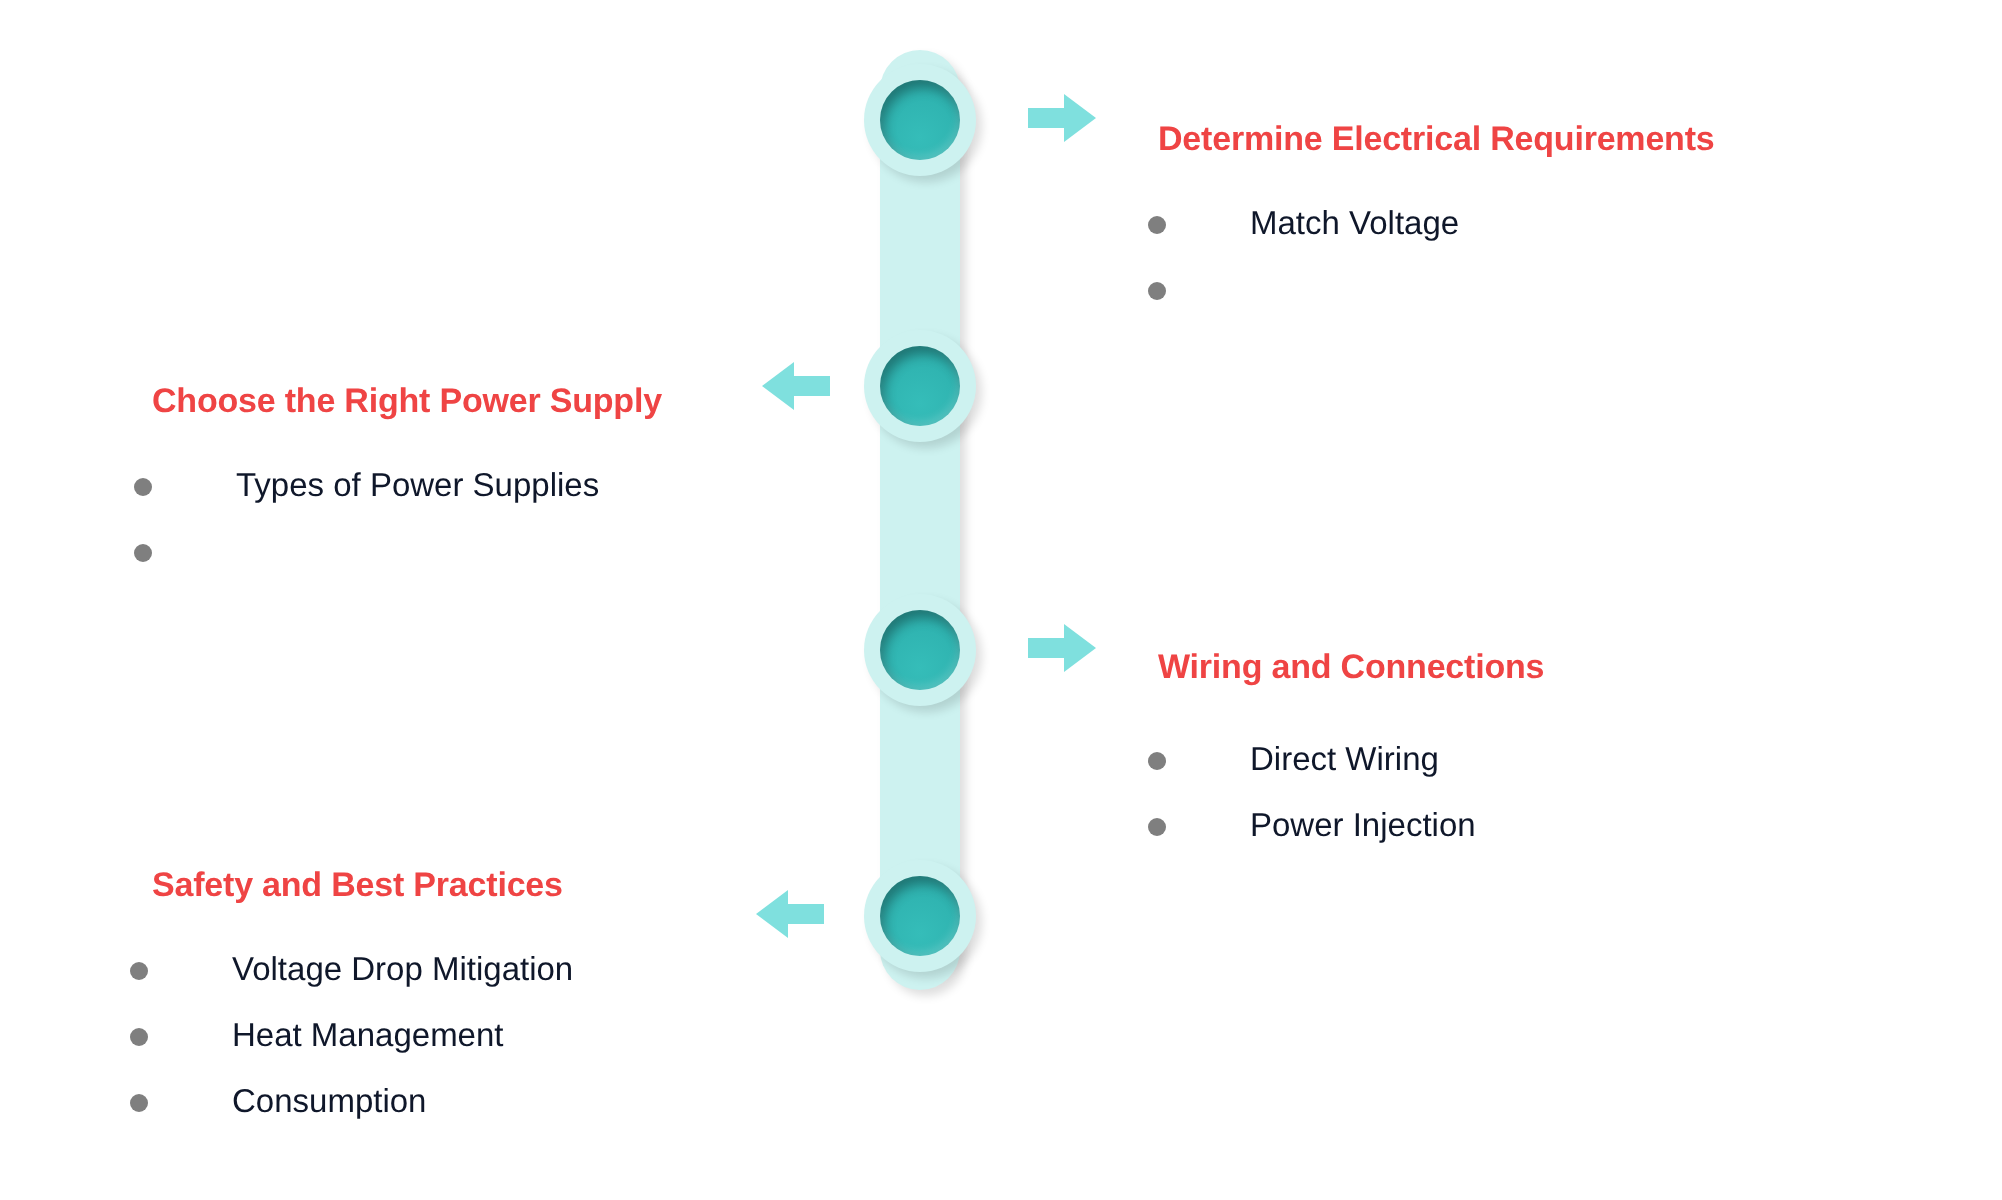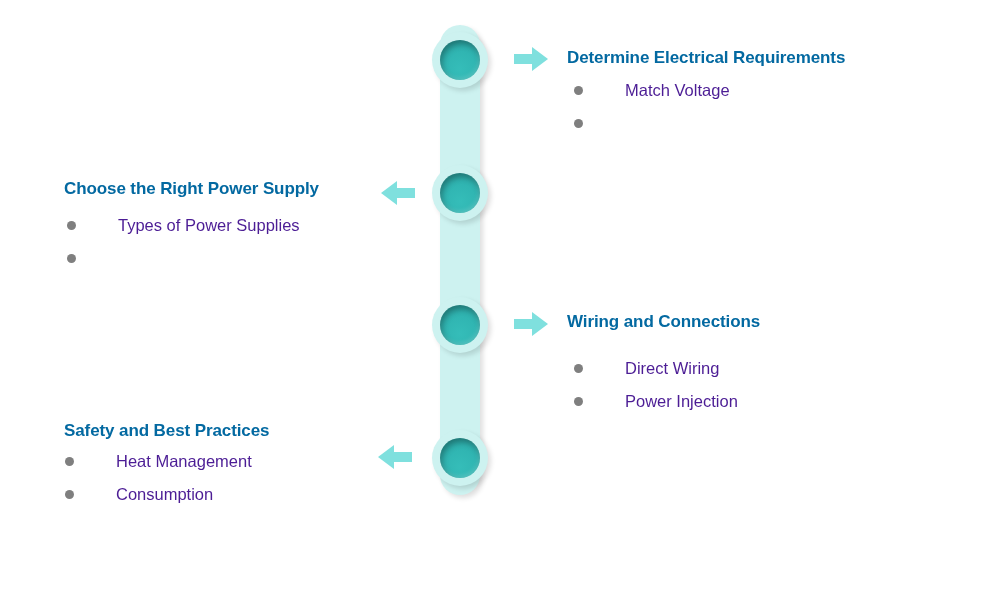--- a/index.html
+++ b/index.html
@@ -78,45 +78,45 @@
   .arrow.a-left-3  { left: 378px; top: 444px; }
 
   
   .block { position: absolute; }
   .block.right { left: 563px; }
   .block.left  { text-align: left; }
 
   .block-title {
     font-size: 17px;
     font-weight: bold;
-    color: #0369a1;
+    color: #ef4444;
     letter-spacing: -0.1px;
     white-space: nowrap;
-    margin: 4px;
+    margin: 16px;
   }
   .bullets {
     list-style: none;
     margin: 0;
     padding: 0;
   }
   .bullet-row {
     display: flex;
     align-items: center;
     height: 33px;
   }
   .bullet-dot {
     width: 9px;
     height: 9px;
     border-radius: 50%;
     background: #7f7f7f;
     flex: 0 0 auto;
   }
   .bullet-text {
     font-size: 16.5px;
-    color: #4c1d95;
+    color: #0f172a;
     white-space: nowrap;
     margin-left: 42px;
   }
 
   
   #block-0 { top: 44px; }
   #block-0 .bullets { margin-top: 6px; margin-left: 11px; }
 
   #block-1 { left: 60px; top: 175px; }
   #block-1 .bullets { margin-top: 10px; margin-left: 7px; }
@@ -203,20 +203,24 @@
       <span class="bullet-text">Power Injection</span>
     </li>
   </ul>
 </div>
 
 <div class="block left" id="block-3">
   <div class="block-title">Safety and Best Practices</div>
   <ul class="bullets">
     <li class="bullet-row">
       <span class="bullet-dot"></span>
+      <span class="bullet-text">Voltage Drop Mitigation</span>
+    </li>
+    <li class="bullet-row">
+      <span class="bullet-dot"></span>
       <span class="bullet-text">Heat Management</span>
     </li>
     <li class="bullet-row">
       <span class="bullet-dot"></span>
       <span class="bullet-text">Consumption</span>
     </li>
   </ul>
 </div>
 
 </body></html>

